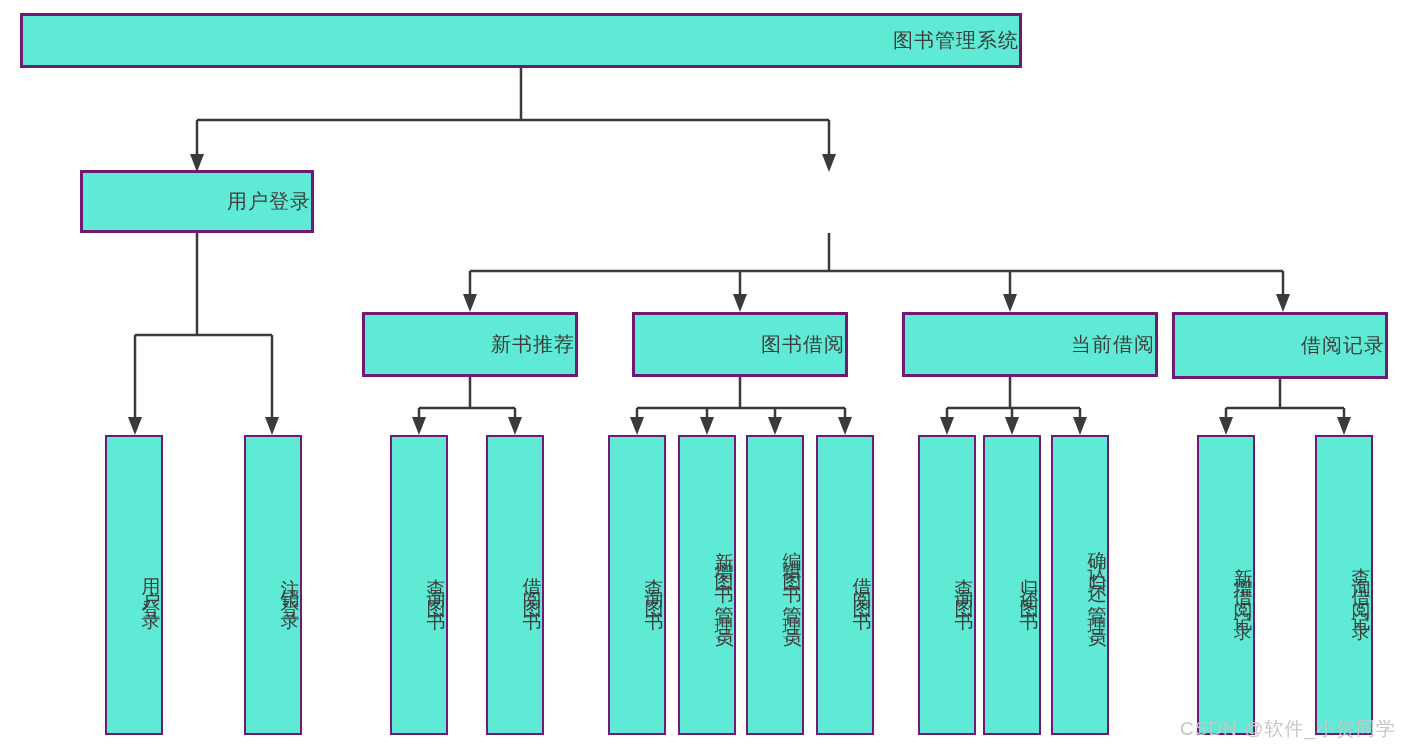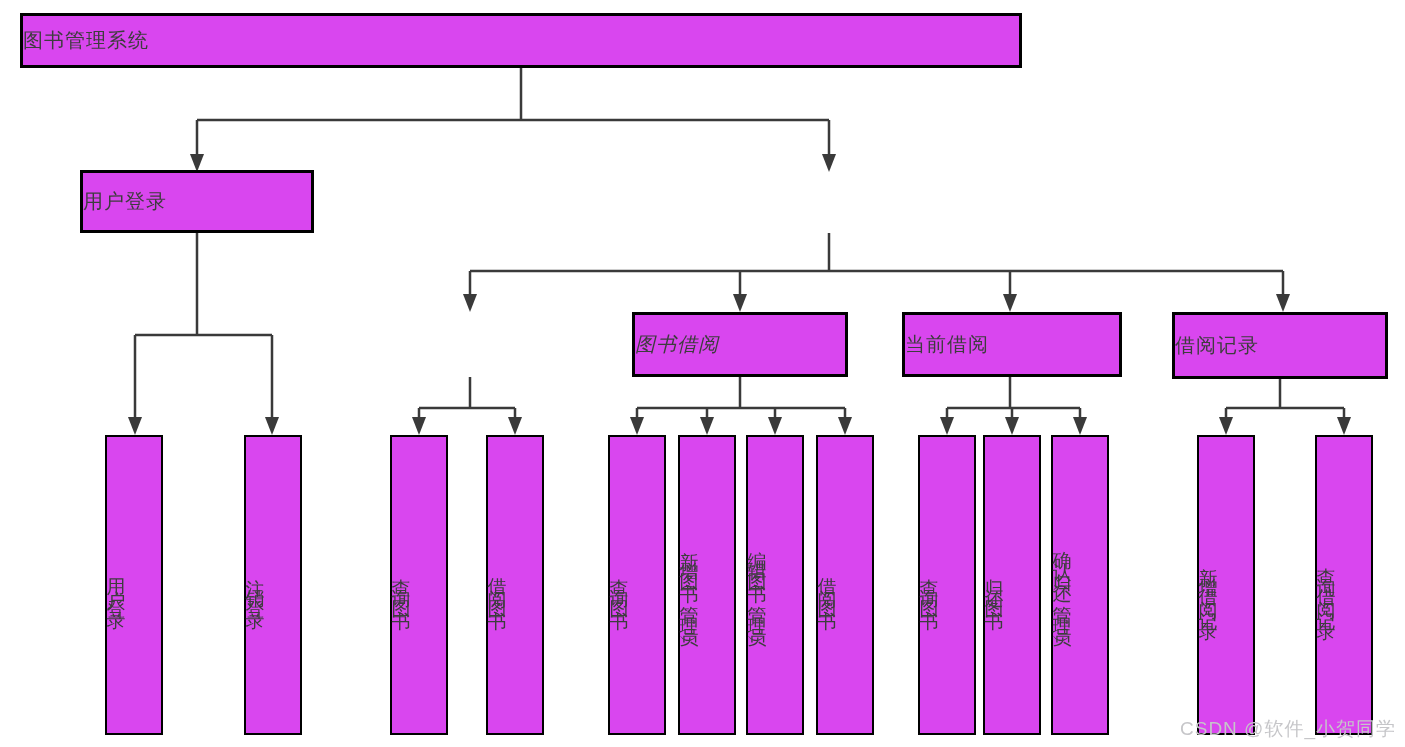--- a/index.html
+++ b/index.html
@@ -7,23 +7,23 @@
     width:1405px;height:747px;
     background:#ffffff;
     font-family:"Liberation Sans",sans-serif;
     overflow:hidden;
   }
   #canvas{position:relative;width:1405px;height:747px;background:#ffffff;}
   #wires{position:absolute;left:0;top:0;z-index:1;}
   .box{
     position:absolute;
     box-sizing:border-box;
-    background:#d946ef;
-    border:3px solid #000000;
-    display:flex;align-items:center;justify-content:flex-start;
+    background:#5eead4;
+    border:3px solid #701a75;
+    display:flex;align-items:center;justify-content:flex-end;
     z-index:2;
     color:#3d3d3d;
   }
   .hbox{font-size:20px;letter-spacing:1px;}
   .vbox{width:58px;top:435px;height:300px;border-width:2.5px;}
   .vbox span{
     writing-mode:vertical-rl;
     text-orientation:mixed;
     font-size:19px;
     letter-spacing:11px;
@@ -110,24 +110,27 @@
   </svg>
 
   <div class="box hbox" style="left:20px;top:13px;width:1002px;height:55px;">
     <span>图书管理系统</span>
   </div>
 
   <div class="box hbox" style="left:80px;top:170px;width:234px;height:63px;">
     <span>用户登录</span>
   </div>
 
-  <div class="box hbox" style="left:632px;top:312px;width:216px;height:65px;font-style:italic;">
+  <div class="box hbox" style="left:362px;top:312px;width:216px;height:65px;">
+    <span>新书推荐</span>
+  </div>
+  <div class="box hbox" style="left:632px;top:312px;width:216px;height:65px;">
     <span>图书借阅</span>
   </div>
-  <div class="box hbox" style="left:902px;top:312px;width:220px;height:65px;">
+  <div class="box hbox" style="left:902px;top:312px;width:256px;height:65px;">
     <span>当前借阅</span>
   </div>
   <div class="box hbox" style="left:1172px;top:312px;width:216px;height:67px;">
     <span>借阅记录</span>
   </div>
 
   <div class="box vbox" style="left:105px;">
     <span>用户登录</span>
   </div>
   <div class="box vbox" style="left:244px;">

